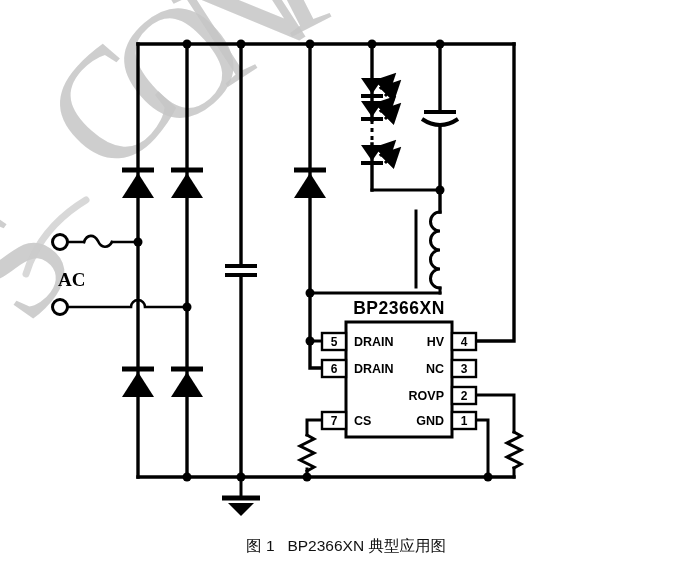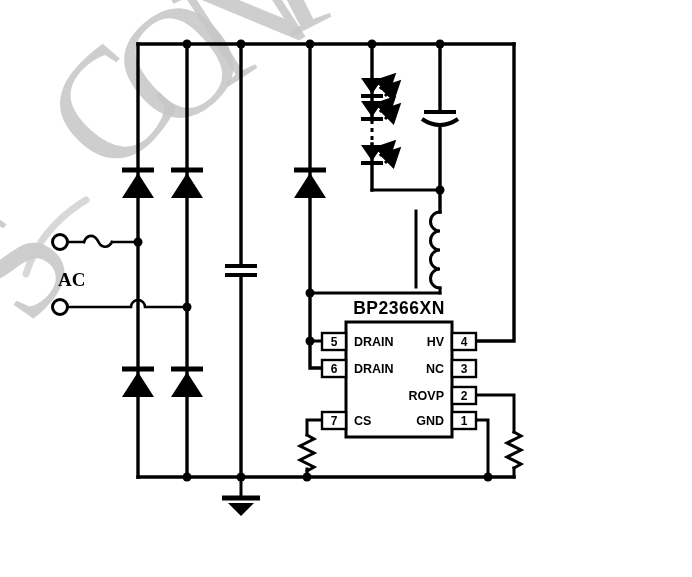--- a/index.html
+++ b/index.html
@@ -206,13 +206,14 @@
         <circle cx="310" cy="293" r="4.5"></circle>
       <circle cx="310" cy="341" r="4.5"></circle>
         <circle cx="440" cy="190" r="4.5"></circle>
       <circle cx="187" cy="477" r="4.5"></circle>
         <circle cx="241" cy="477" r="4.5"></circle>
       <circle cx="307" cy="477" r="4.5"></circle>
         <circle cx="488" cy="477" r="4.5"></circle>
     </g>
   </svg>
 
+  <div class="caption">图 1   BP2366XN 典型应用图</div>
 </div>
 
 </body></html>

